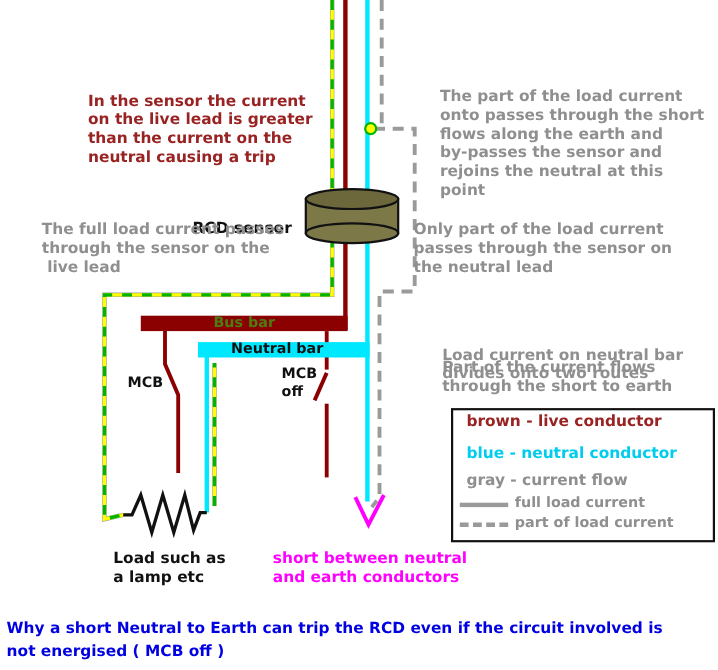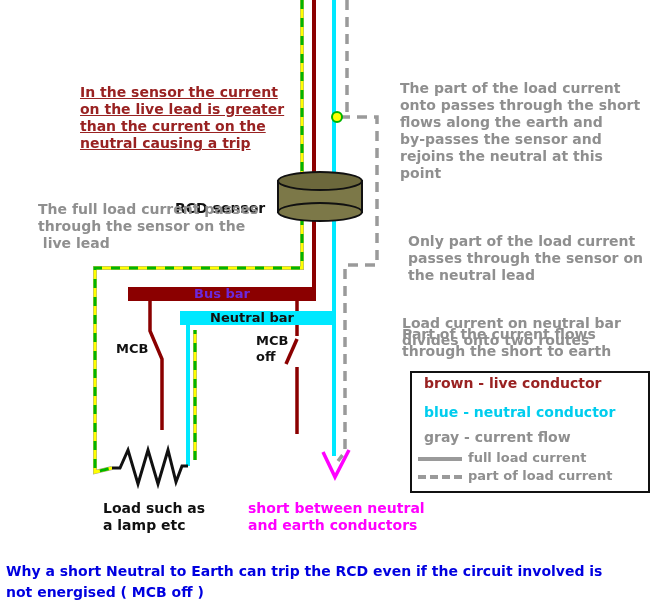--- a/index.html
+++ b/index.html
@@ -3,21 +3,21 @@
 <meta charset="utf-8">
 <style>
   html,body{margin:0;padding:0;background:#fff;}
   #stage{position:relative;width:653px;height:609px;background:#ffffff;overflow:hidden;
          font-family:"DejaVu Sans",sans-serif;}
   svg{position:absolute;left:0;top:0;}
   .t{position:absolute;font-weight:bold;white-space:pre;line-height:1.22;}.sz14{font-size:14px}.sz13{font-size:13px}
   .c-maroon{color:#992222}
   .c-gray{color:#8f8f8f}
   .c-black{color:#111}
-  .c-white{color:#6d28d9}
+  .c-white{color:#4d7c0f}
   .c-cyan{color:#00cdee}
   .c-magenta{color:#ff00ff}
   .c-blue{color:#0000e0}
   .bar-label{text-align:center;line-height:14px;}
   #legend-box{position:absolute;left:410px;top:371px;width:236px;height:118px;
               border:2px solid #111;background:#fff;}
   .line-sample{position:absolute;width:44px;height:0;}
   .solid-sample{border-top:4px solid #9a9a9a;}
   .dash-sample{border-top:4px dashed #9a9a9a;}
 </style>
@@ -57,39 +57,39 @@
 
     <g>
       <rect x="278" y="181" width="84" height="31" fill="#7c7848" stroke="#111" stroke-width="2"></rect>
       <ellipse cx="320" cy="212" rx="42" ry="9" fill="#7c7848" stroke="#111" stroke-width="2"></ellipse>
       <ellipse cx="320" cy="181" rx="42" ry="9" fill="#6c683c" stroke="#111" stroke-width="2"></ellipse>
     </g>
 
     <path d="M323,452 L335,477 L349,450" stroke="#ff00ff" stroke-width="3.5" fill="none"></path>
   </svg>
 
-  <div class="t sz14 c-maroon" style="left:80px;top:84px;text-decoration:underline;">In the sensor the current
+  <div class="t sz14 c-maroon" style="left:80px;top:84px;">In the sensor the current
 on the live lead is greater
 than the current on the
 neutral causing a trip</div>
 
   <div class="t sz14 c-black" style="left:175px;top:169px;margin-top:31px;">RCD sensor</div>
 
   <div class="t sz14 c-gray" style="left:400px;top:80px;">The part of the load current
 onto passes through the short
 flows along the earth and
 by-passes the sensor and
 rejoins the neutral at this
 point</div>
 
   <div class="t sz14 c-gray" style="left:38px;top:201px;">The full load current passes
 through the sensor on the
  live lead</div>
 
-  <div class="t sz14 c-gray" style="left:408px;top:201px;margin-top:32px;">Only part of the load current
+  <div class="t sz14 c-gray" style="left:376px;top:201px;">Only part of the load current
 passes through the sensor on
 the neutral lead</div>
 
   <div class="t sz14 c-gray" style="left:402px;top:289px;margin-top:26px;">Load current on neutral bar
 divides onto two routes</div>
 
   <div class="t sz14 c-gray" style="left:402px;top:326px;">Part of the current flows
 through the short to earth</div>
 
   <div class="t sz13 c-white bar-label" style="left:128px;top:287px;width:188px;">Bus bar</div>

